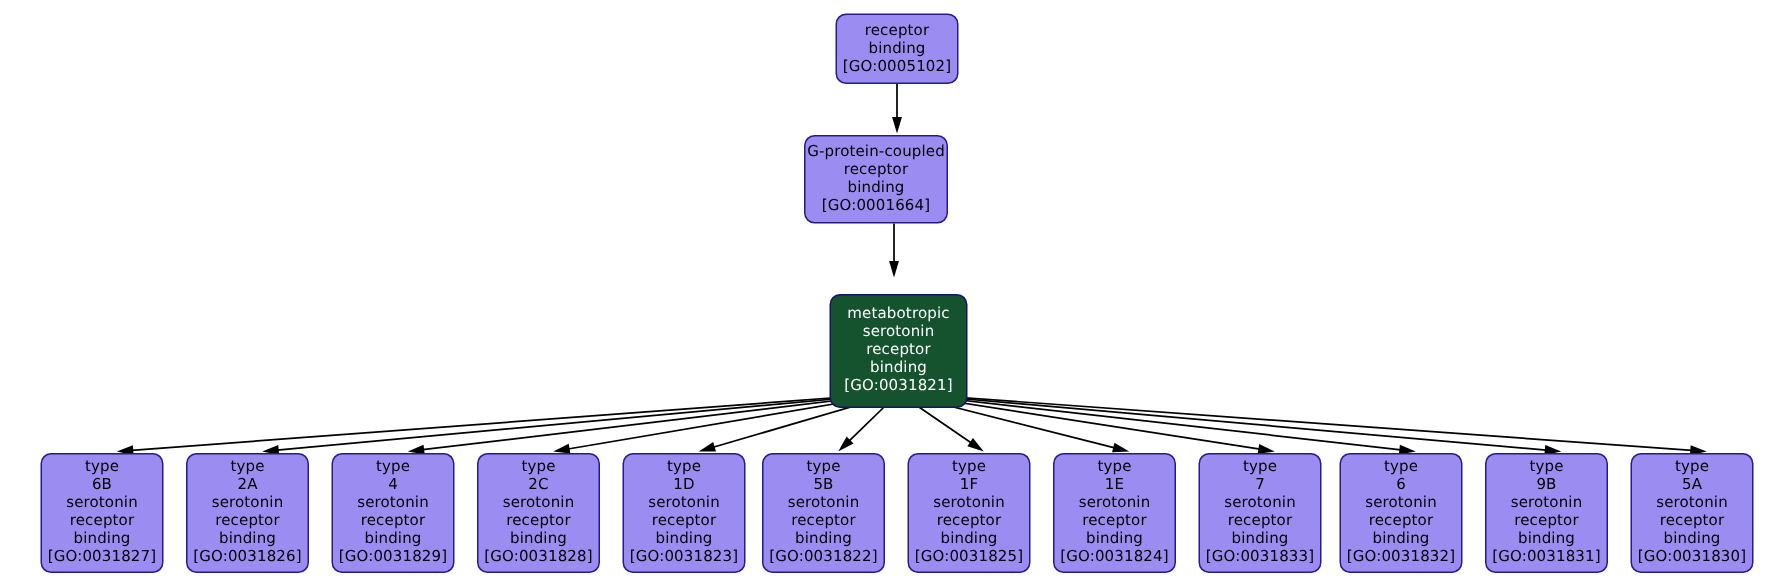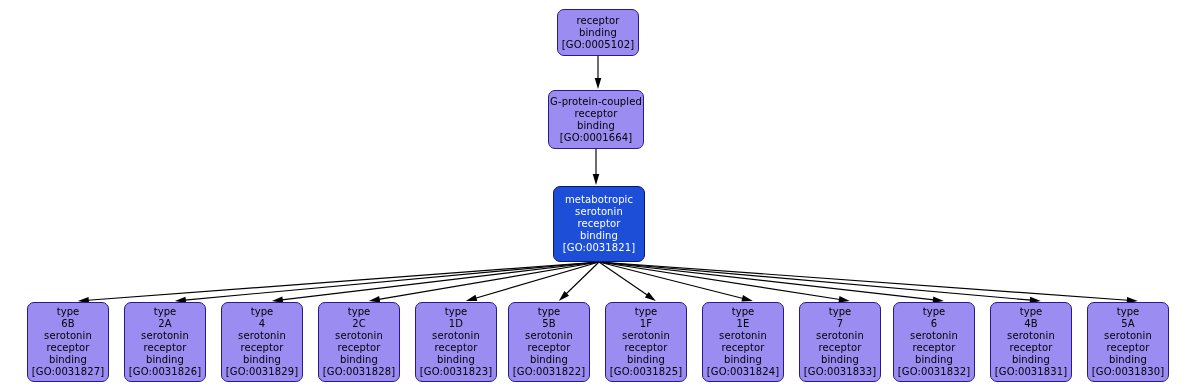--- a/index.html
+++ b/index.html
@@ -35,23 +35,24 @@
     align-items: center;
     justify-content: center;
     font-size: 10px;
     line-height: 12px;
     letter-spacing: 0.1px;
     background: #9a8cf0;
     color: #000000;
     z-index: 2;
   }
   .node.highlight {
-    background: #1d4ed8;
+    background: #14532d;
     border-color: #14146b;
     color: #ffffff;
+    margin-top: 10px;
   }
   .node .line {
     display: block;
     white-space: nowrap;
   }
 </style>
 </head>
 <body>
 
 <div id="graph-root">
@@ -83,21 +84,21 @@
       <line x1="599" y1="262" x2="1030.8787293714997" y2="300.12074607434477" stroke="#000000" stroke-width="1.15"></line>
       <polygon points="1040.84,301 1029.5924485131834,303.3200399891843 1030.172756104116,296.7456013743742" fill="#000000"></polygon>
       <line x1="599" y1="262" x2="1127.8660901963588" y2="300.2781113459617" stroke="#000000" stroke-width="1.15"></line>
       <polygon points="1137.84,301 1126.630475960162,303.49731271575945 1127.1069224718274,296.9145322453562" fill="#000000"></polygon>
     </svg>
 <div class="node" style="left: 557px; top: 9px; width: 82px; height: 47px;">
       <span class="line">receptor</span>
       <span class="line">binding</span>
       <span class="line">[GO:0005102]</span>
     </div>
-    <div class="node" style="left: 548px; top: 90px; width: 96px; height: 59px;">
+    <div class="node" style="left: 536px; top: 90px; width: 96px; height: 59px;">
       <span class="line">G-protein-coupled</span>
       <span class="line">receptor</span>
       <span class="line">binding</span>
       <span class="line">[GO:0001664]</span>
     </div>
     <div class="node highlight" style="left: 553px; top: 186px; width: 92px; height: 76px;">
       <span class="line">metabotropic</span>
       <span class="line">serotonin</span>
       <span class="line">receptor</span>
       <span class="line">binding</span>
@@ -178,21 +179,21 @@
     <div class="node" style="left: 893px; top: 302px; width: 82px; height: 80px;">
       <span class="line">type</span>
       <span class="line">6</span>
       <span class="line">serotonin</span>
       <span class="line">receptor</span>
       <span class="line">binding</span>
       <span class="line">[GO:0031832]</span>
     </div>
     <div class="node" style="left: 990px; top: 302px; width: 82px; height: 80px;">
       <span class="line">type</span>
-      <span class="line">4B</span>
+      <span class="line">9B</span>
       <span class="line">serotonin</span>
       <span class="line">receptor</span>
       <span class="line">binding</span>
       <span class="line">[GO:0031831]</span>
     </div>
     <div class="node" style="left: 1087px; top: 302px; width: 82px; height: 80px;">
       <span class="line">type</span>
       <span class="line">5A</span>
       <span class="line">serotonin</span>
       <span class="line">receptor</span>

